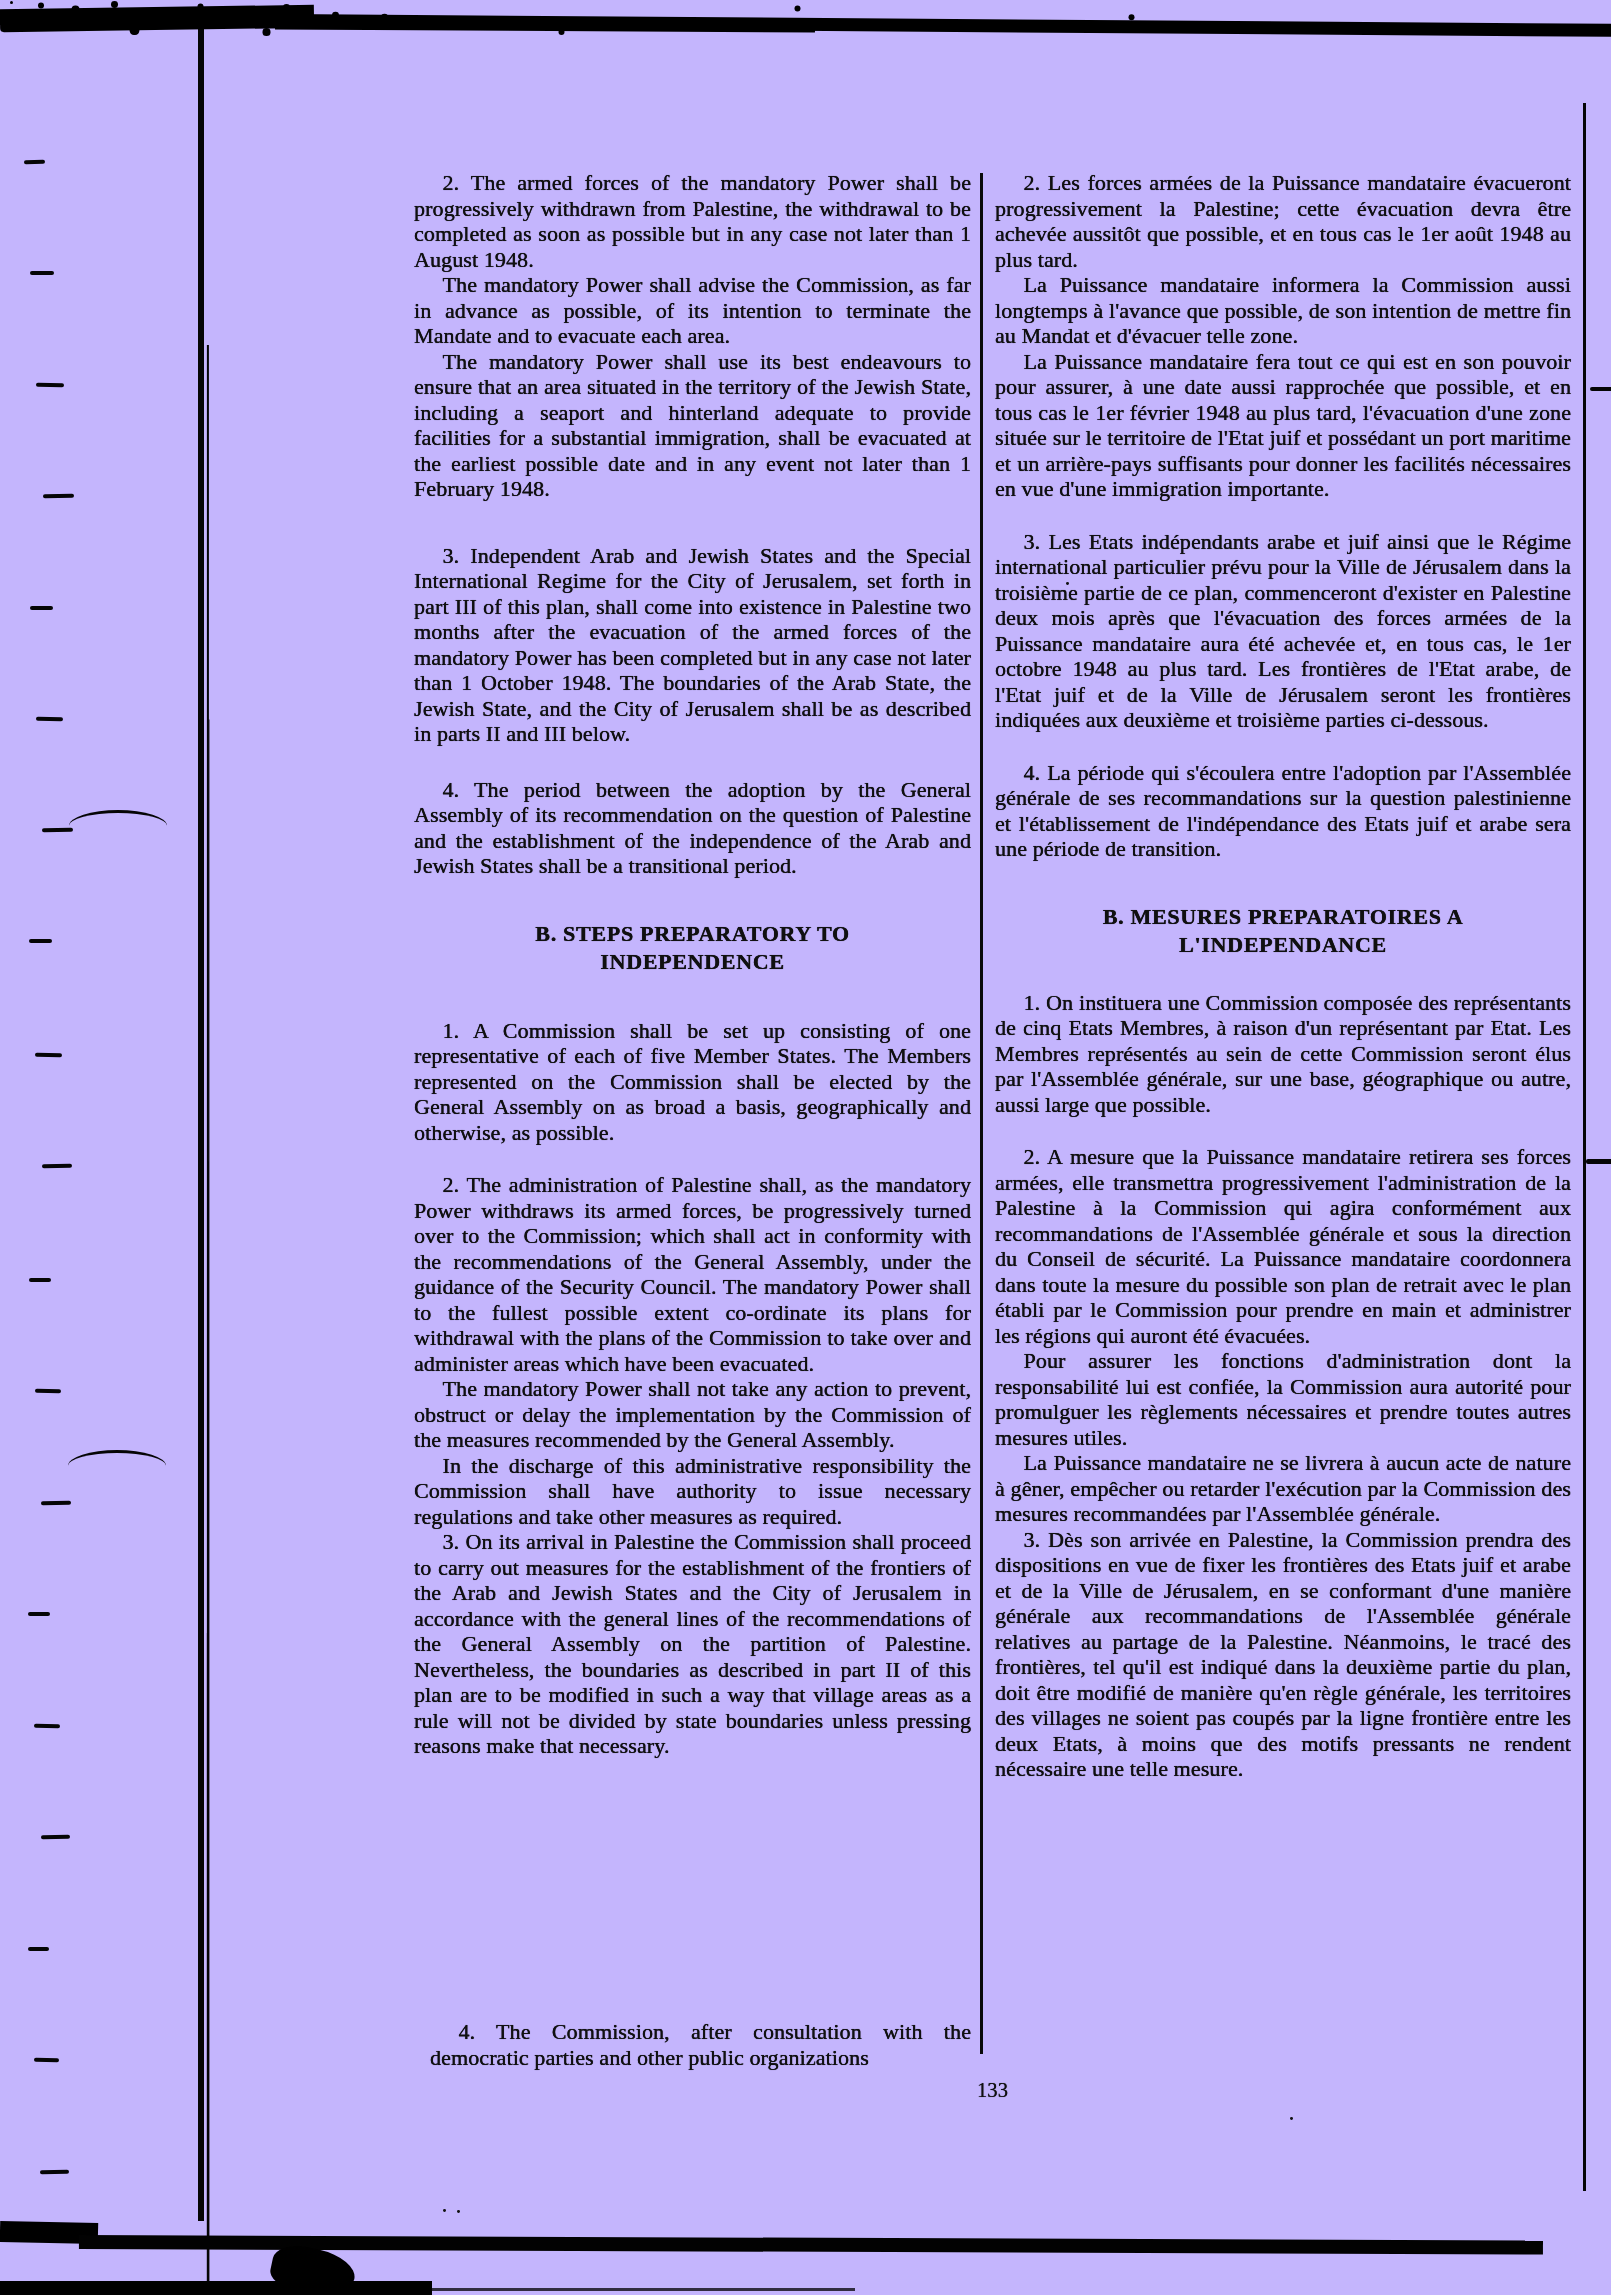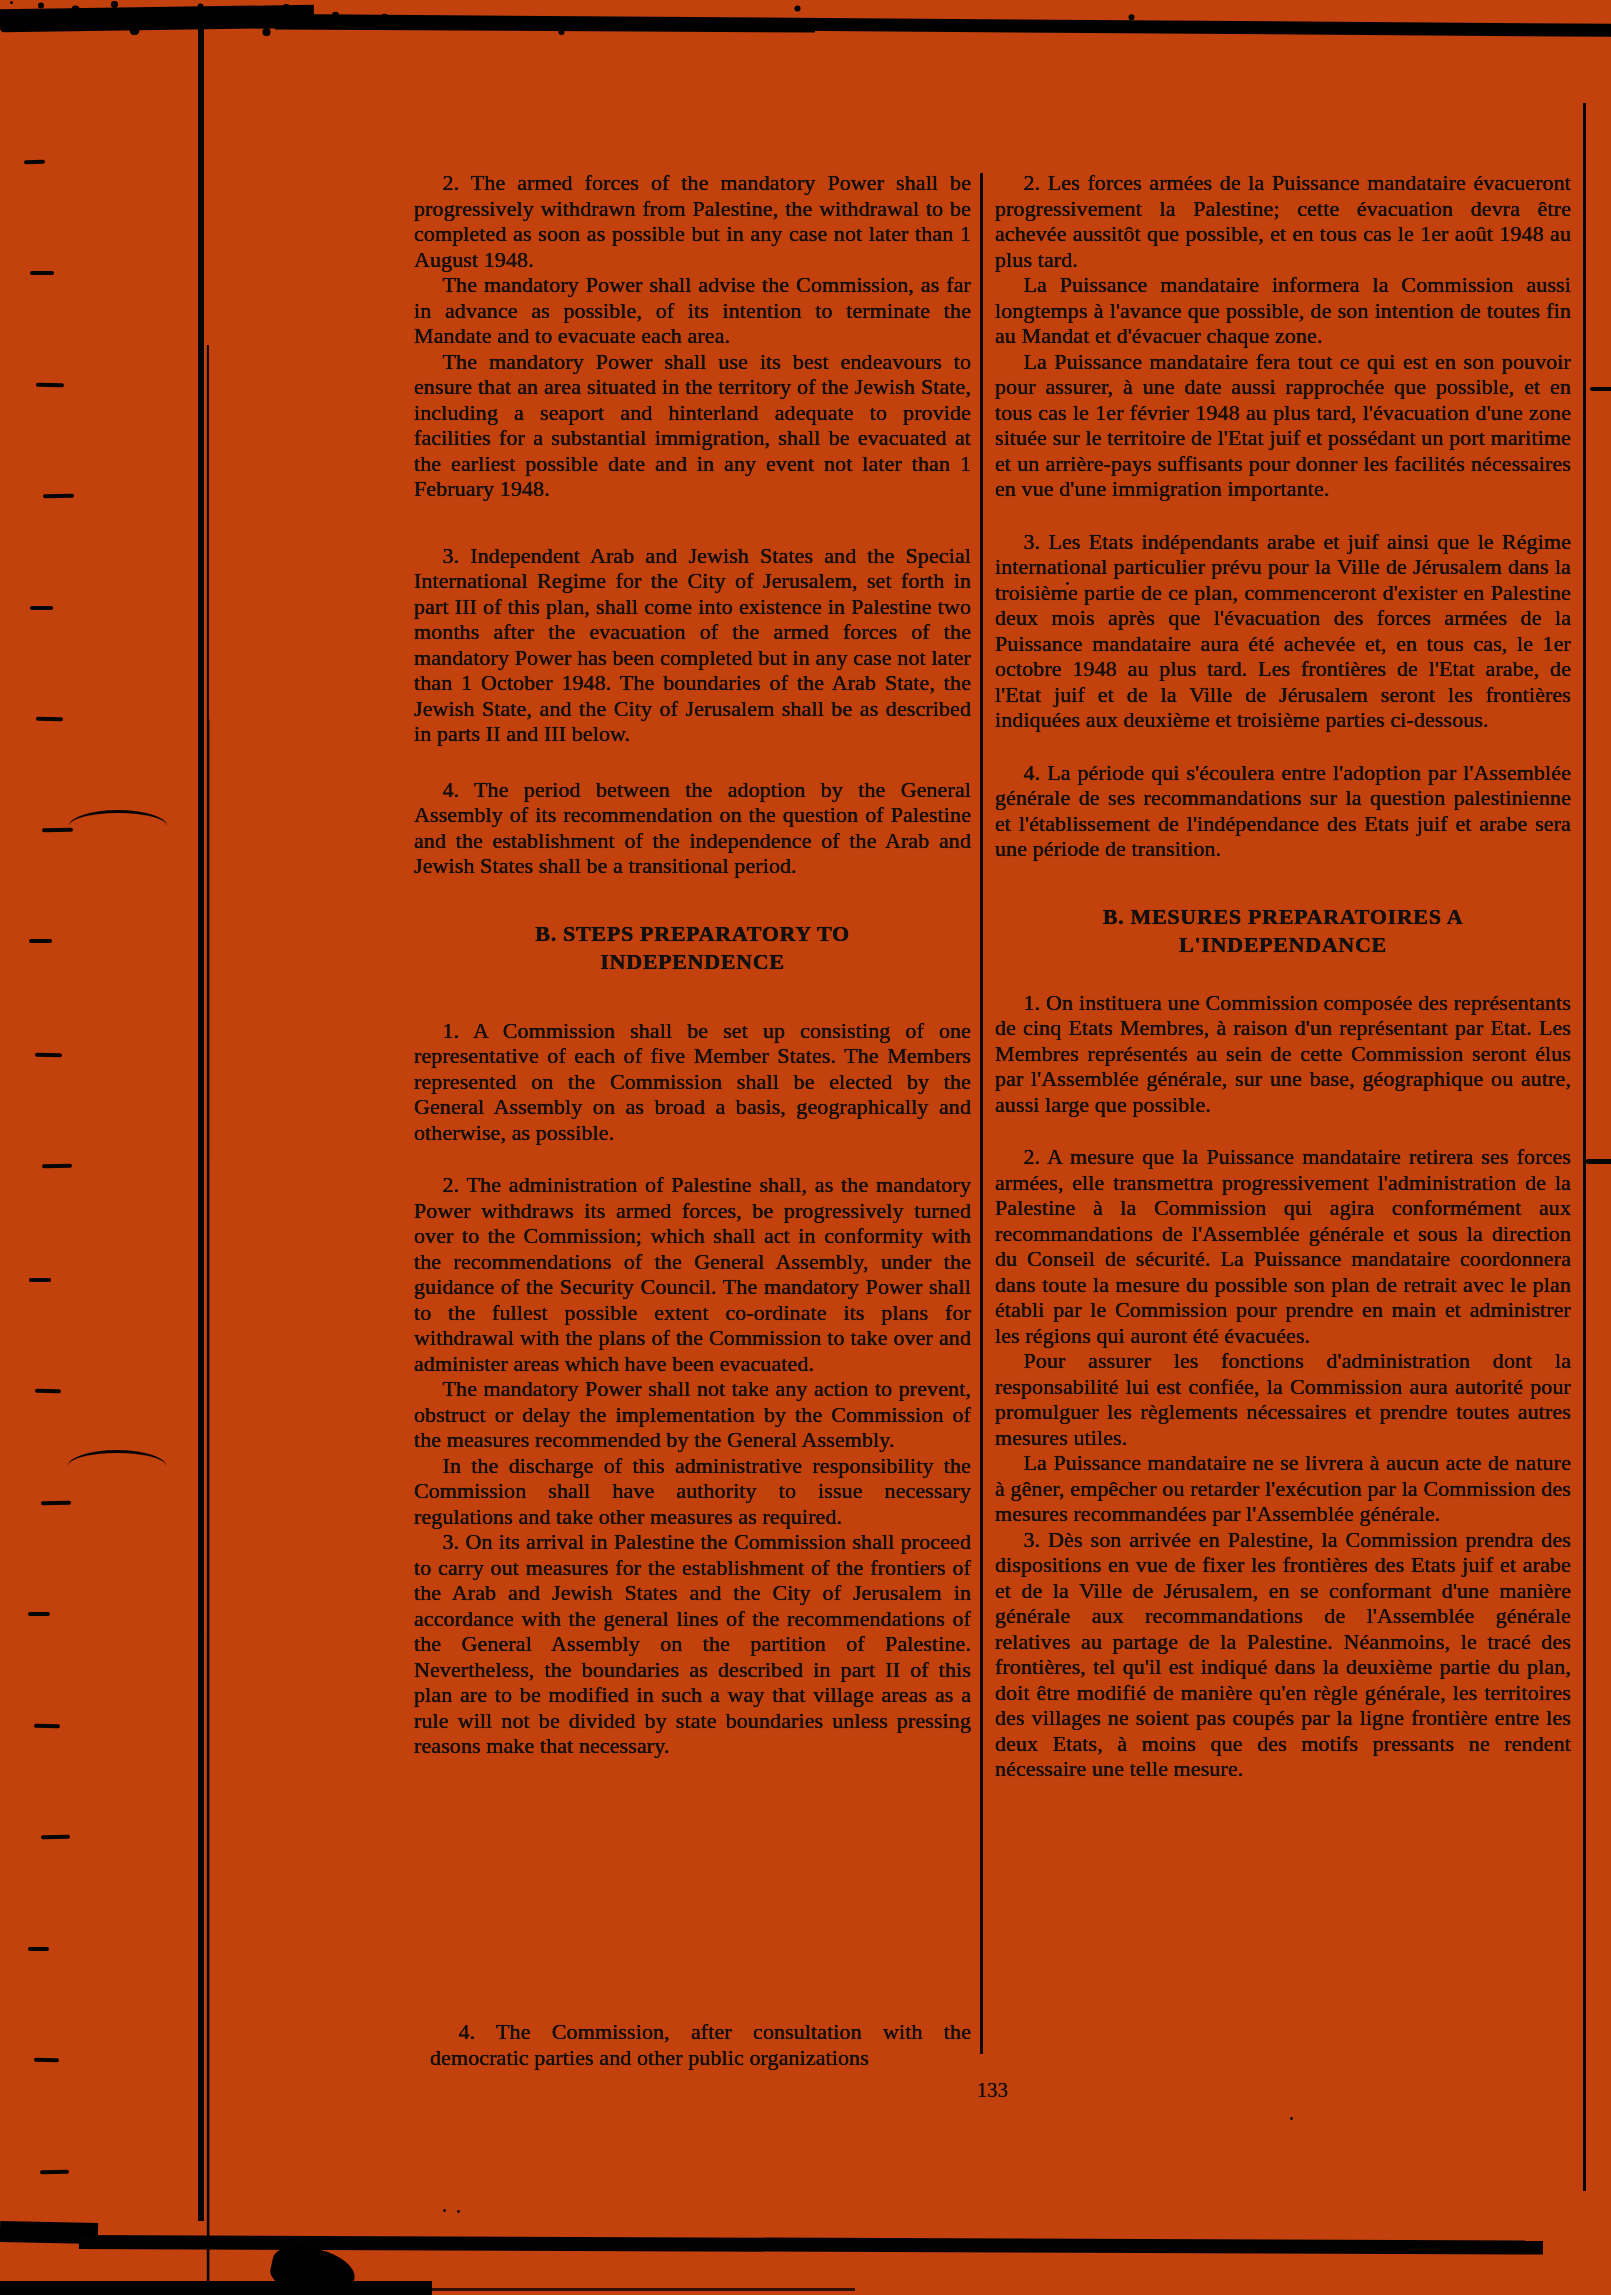--- a/index.html
+++ b/index.html
@@ -1,19 +1,19 @@
 <!DOCTYPE html>
 <html style="font-size:7.9px"><head>
 <meta charset="utf-8">
 <style>
   html,body{margin:0;padding:0;background:#e8e8e6;}
   .page{
     position:relative;
     width:1612px;height:2295px;
-    background:#c2410c;
+    background:#c4b5fd;
     overflow:hidden;
     font-family:"Liberation Serif","DejaVu Serif",serif;
     color:#101010;
   }
   
   .col{
     position:absolute;top:170px;height:1900px;
     font-size:22px;line-height:25.5px;
     text-align:justify;
     text-shadow:0 0 0.7px rgba(5,5,5,.9), 0.3px 0.2px 0 rgba(10,10,10,.55);
@@ -125,21 +125,21 @@
 INDEPENDENCE</p>
       <p class="para gap-lg">1. A Commission shall be set up consisting of one representative of each of five Member States. The Members represented on the Commission shall be elected by the General Assembly on as broad a basis, geographically and otherwise, as possible.</p>
       <p class="para gap-sm">2. The administration of Palestine shall, as the mandatory Power withdraws its armed forces, be progressively turned over to the Commission; which shall act in conformity with the recommendations of the General Assembly, under the guidance of the Security Council. The mandatory Power shall to the fullest possible extent co-ordinate its plans for withdrawal with the plans of the Commission to take over and administer areas which have been evacuated.</p>
       <p class="para">The mandatory Power shall not take any action to prevent, obstruct or delay the implementation by the Commission of the measures recommended by the General Assembly.</p>
       <p class="para">In the discharge of this administrative responsibility the Commission shall have authority to issue necessary regulations and take other measures as required.</p>
       <p class="para">3. On its arrival in Palestine the Commission shall proceed to carry out measures for the establishment of the frontiers of the Arab and Jewish States and the City of Jerusalem in accordance with the general lines of the recommendations of the General Assembly on the partition of Palestine. Nevertheless, the boundaries as described in part II of this plan are to be modified in such a way that village areas as a rule will not be divided by state boundaries unless pressing reasons make that necessary.</p>
       <p class="para pin-bottom">4. The Commission, after consultation with the democratic parties and other public organizations</p>
     </div>
   <div class="col col-fr">
       <p class="para">2. Les forces armées de la Puissance mandataire évacueront progressivement la Palestine; cette évacuation devra être achevée aussitôt que possible, et en tous cas le 1er août 1948 au plus tard.</p>
-      <p class="para">La Puissance mandataire informera la Commission aussi longtemps à l'avance que possible, de son intention de toutes fin au Mandat et d'évacuer chaque zone.</p>
+      <p class="para">La Puissance mandataire informera la Commission aussi longtemps à l'avance que possible, de son intention de mettre fin au Mandat et d'évacuer telle zone.</p>
       <p class="para">La Puissance mandataire fera tout ce qui est en son pouvoir pour assurer, à une date aussi rapprochée que possible, et en tous cas le 1er février 1948 au plus tard, l'évacuation d'une zone située sur le territoire de l'Etat juif et possédant un port maritime et un arrière-pays suffisants pour donner les facilités nécessaires en vue d'une immigration importante.</p>
       <p class="para gap-sm">3. Les Etats indépendants arabe et juif ainsi que le Régime international particulier prévu pour la Ville de Jérusalem dans la troisième partie de ce plan, commenceront d'exister en Palestine deux mois après que l'évacuation des forces armées de la Puissance mandataire aura été achevée et, en tous cas, le 1er octobre 1948 au plus tard. Les frontières de l'Etat arabe, de l'Etat juif et de la Ville de Jérusalem seront les frontières indiquées aux deuxième et troisième parties ci-dessous.</p>
       <p class="para gap-sm">4. La période qui s'écoulera entre l'adoption par l'Assemblée générale de ses recommandations sur la question palestinienne et l'établissement de l'indépendance des Etats juif et arabe sera une période de transition.</p>
       <p class="heading gap-lg">B. MESURES PREPARATOIRES A
 L'INDEPENDANCE</p>
       <p class="para gap-md">1. On instituera une Commission composée des représentants de cinq Etats Membres, à raison d'un représentant par Etat. Les Membres représentés au sein de cette Commission seront élus par l'Assemblée générale, sur une base, géographique ou autre, aussi large que possible.</p>
       <p class="para gap-sm">2. A mesure que la Puissance mandataire retirera ses forces armées, elle transmettra progressivement l'administration de la Palestine à la Commission qui agira conformément aux recommandations de l'Assemblée générale et sous la direction du Conseil de sécurité. La Puissance mandataire coordonnera dans toute la mesure du possible son plan de retrait avec le plan établi par le Commission pour prendre en main et administrer les régions qui auront été évacuées.</p>
       <p class="para">Pour assurer les fonctions d'administration dont la responsabilité lui est confiée, la Commission aura autorité pour promulguer les règlements nécessaires et prendre toutes autres mesures utiles.</p>
       <p class="para">La Puissance mandataire ne se livrera à aucun acte de nature à gêner, empêcher ou retarder l'exécution par la Commission des mesures recommandées par l'Assemblée générale.</p>
       <p class="para">3. Dès son arrivée en Palestine, la Commission prendra des dispositions en vue de fixer les frontières des Etats juif et arabe et de la Ville de Jérusalem, en se conformant d'une manière générale aux recommandations de l'Assemblée générale relatives au partage de la Palestine. Néanmoins, le tracé des frontières, tel qu'il est indiqué dans la deuxième partie du plan, doit être modifié de manière qu'en règle générale, les territoires des villages ne soient pas coupés par la ligne frontière entre les deux Etats, à moins que des motifs pressants ne rendent nécessaire une telle mesure.</p>

